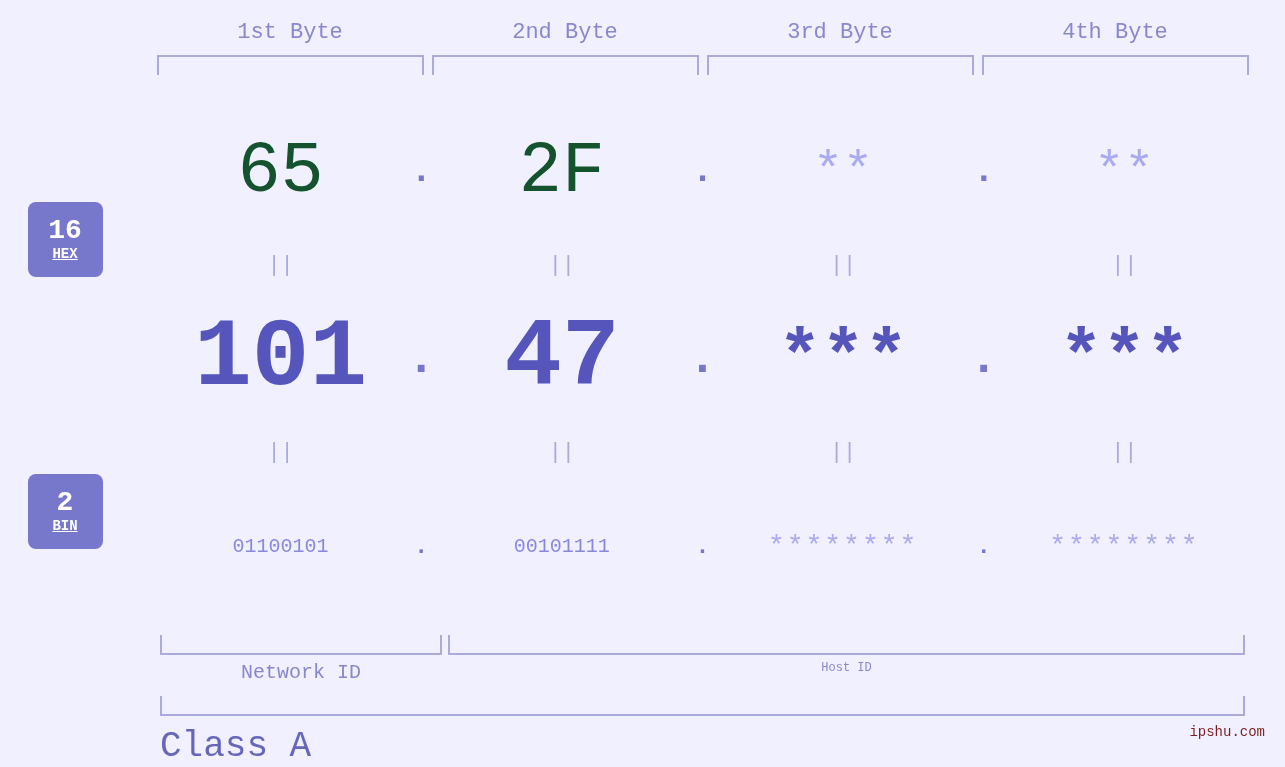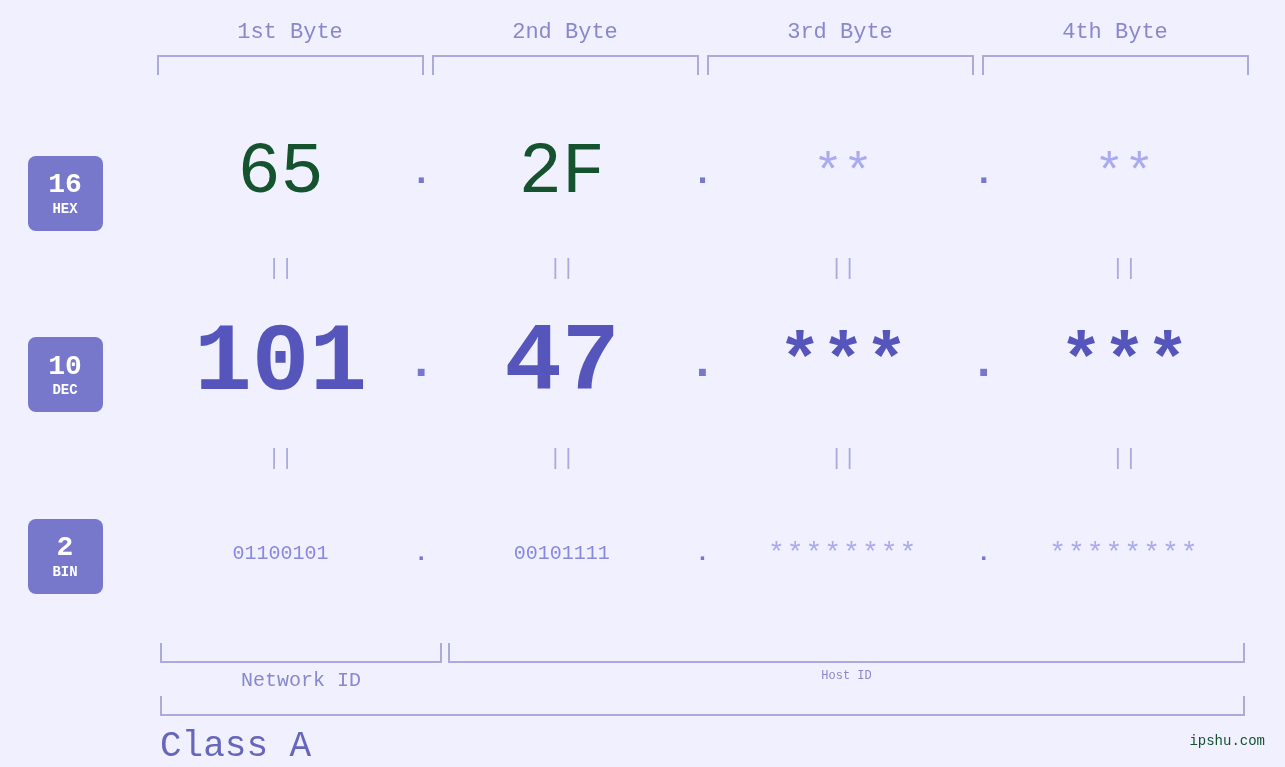--- a/index.html
+++ b/index.html
@@ -91,20 +91,21 @@
 
     .base-badge .num {
       font-size: 28px;
       font-weight: bold;
       line-height: 1.1;
     }
 
     .base-badge .label {
       font-size: 14px;
       font-weight: bold;
+      text-decoration: underline;
     }
 
     
     .rows-area {
       flex: 1;
       display: flex;
       flex-direction: column;
       padding-right: 10px;
     }
 
@@ -192,23 +193,23 @@
       font-family: 'Courier New', Courier, monospace;
     }
 
     .eq-dot {
       width: 40px;
       flex-shrink: 0;
     }
 
     .watermark {
       position: absolute;
-      bottom: 18px;
+      bottom: 27px;
       right: 20px;
-      color: #14532d;
+      color: #7f1d1d;
       font-size: 14px;
       font-family: 'Courier New', Courier, monospace;
     }
   </style>
 </head>
 <body>
 
 <div class="container">
 
   <div class="byte-headers">
@@ -226,24 +227,20 @@
   </div>
 
   <div class="main-area">
 
     <div class="labels-col">
       <div class="base-badge">
         <span class="num">16</span>
         <span class="label">HEX</span>
       </div>
       <div class="base-badge">
-        <span class="num">10</span>
-        <span class="label">DEC</span>
-      </div>
-      <div class="base-badge">
         <span class="num">2</span>
         <span class="label">BIN</span>
       </div>
     </div>
 
     <div class="rows-area">
 
       <div class="data-row">
         <div class="byte-cell">
           <span class="hex-val">65</span>
@@ -320,21 +317,21 @@
 
       <div style="padding: 0 30px; margin-top: 10px;">
 
         <div style="display:flex; width:100%; margin-bottom:6px;">
 
           <div style="width:26%; height:20px; border-bottom:2px solid #aaaadd; border-left:2px solid #aaaadd; border-right:2px solid #aaaadd;"></div>
 
           <div style="flex:1; margin-left:6px; height:20px; border-bottom:2px solid #aaaadd; border-left:2px solid #aaaadd; border-right:2px solid #aaaadd;"></div>
         </div>
 
-        <div style="display:flex; width:100%; margin-bottom:4px;">
+        <div style="display:flex; width:100%; margin-bottom:12px;">
           <div style="width:26%; text-align:center; color:#8888cc; font-size:20px; font-family:'Courier New',Courier,monospace;">Network ID</div>
           <div style="flex:1; margin-left:6px; text-align:center; color:#8888cc; font-size:12px; font-family:'Courier New',Courier,monospace;">Host ID</div>
         </div>
 
         <div style="width:100%; height:20px; border-bottom:2px solid #aaaadd; border-left:2px solid #aaaadd; border-right:2px solid #aaaadd; margin-bottom:10px;"></div>
 
         <div style="text-align:left; color:#6666bb; font-size:36px; font-family:'Courier New',Courier,monospace;">Class A</div>
       </div>
 
     </div>

